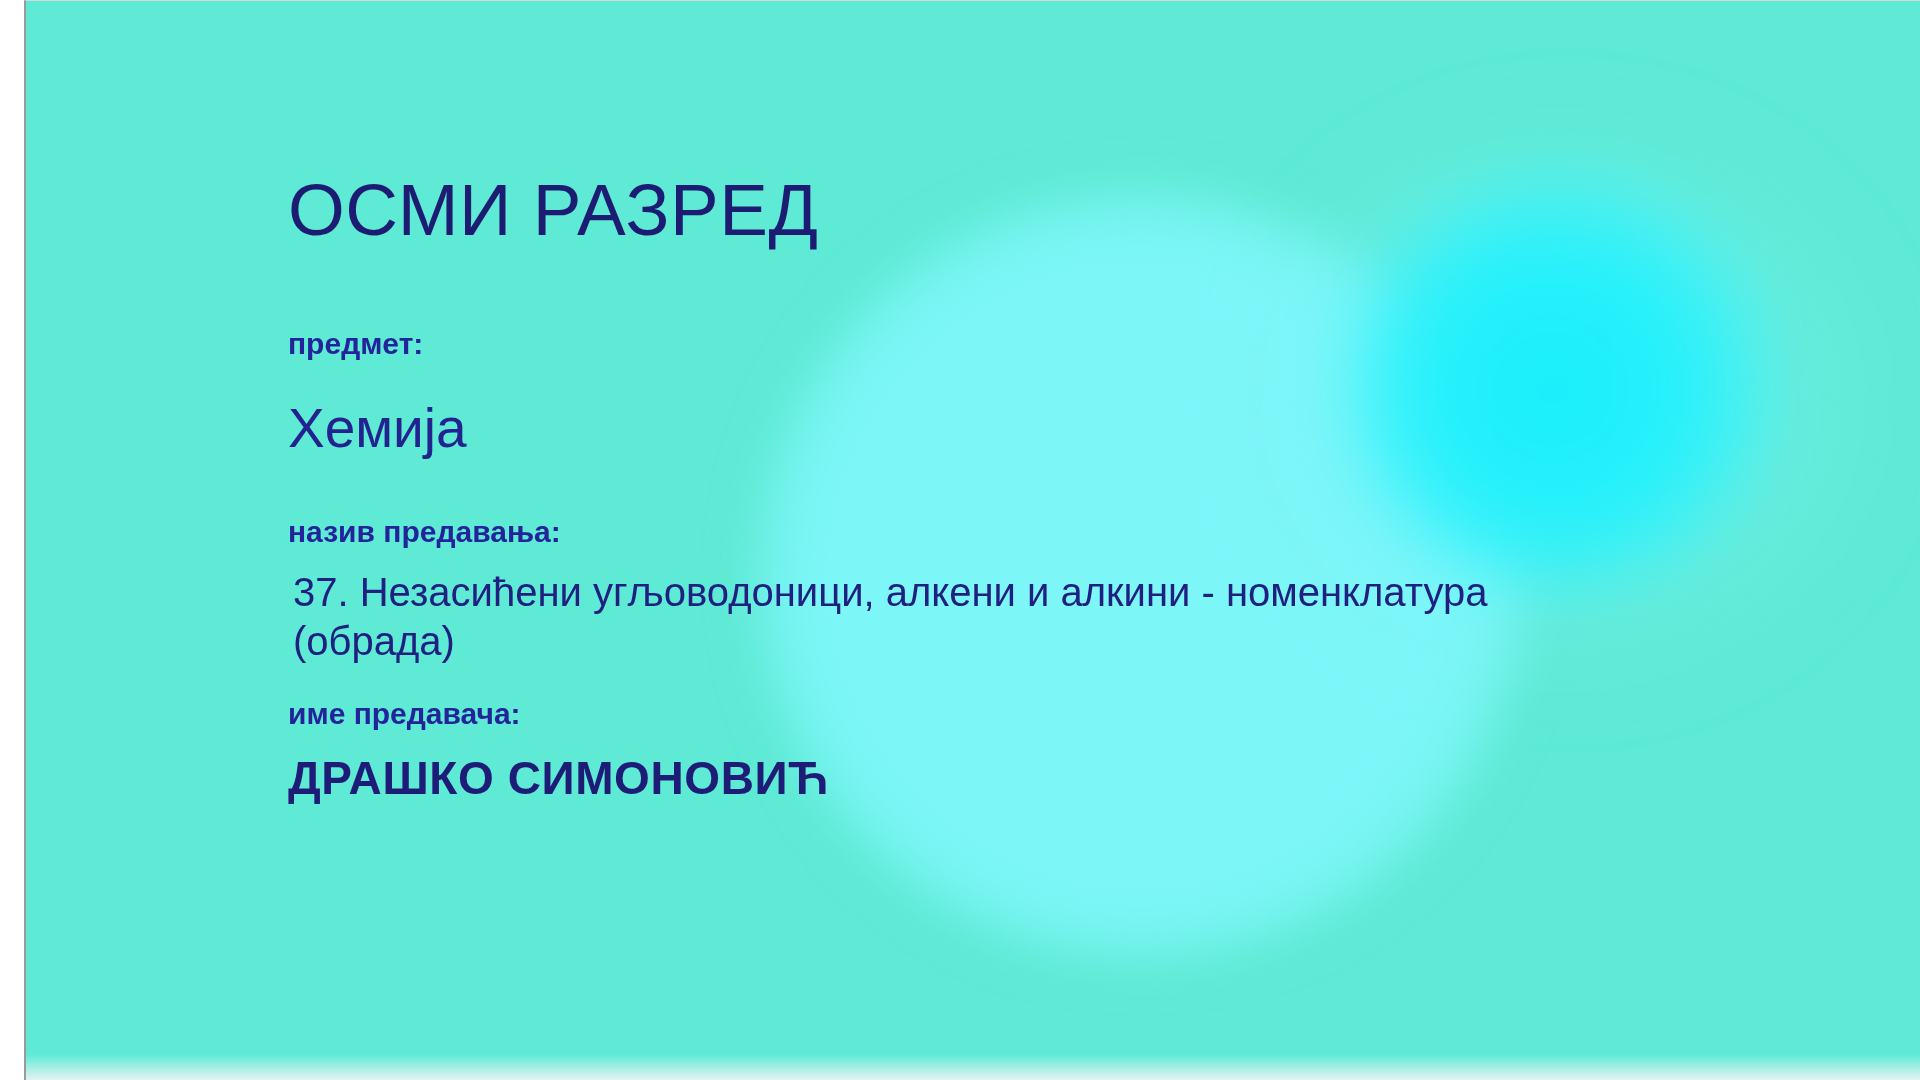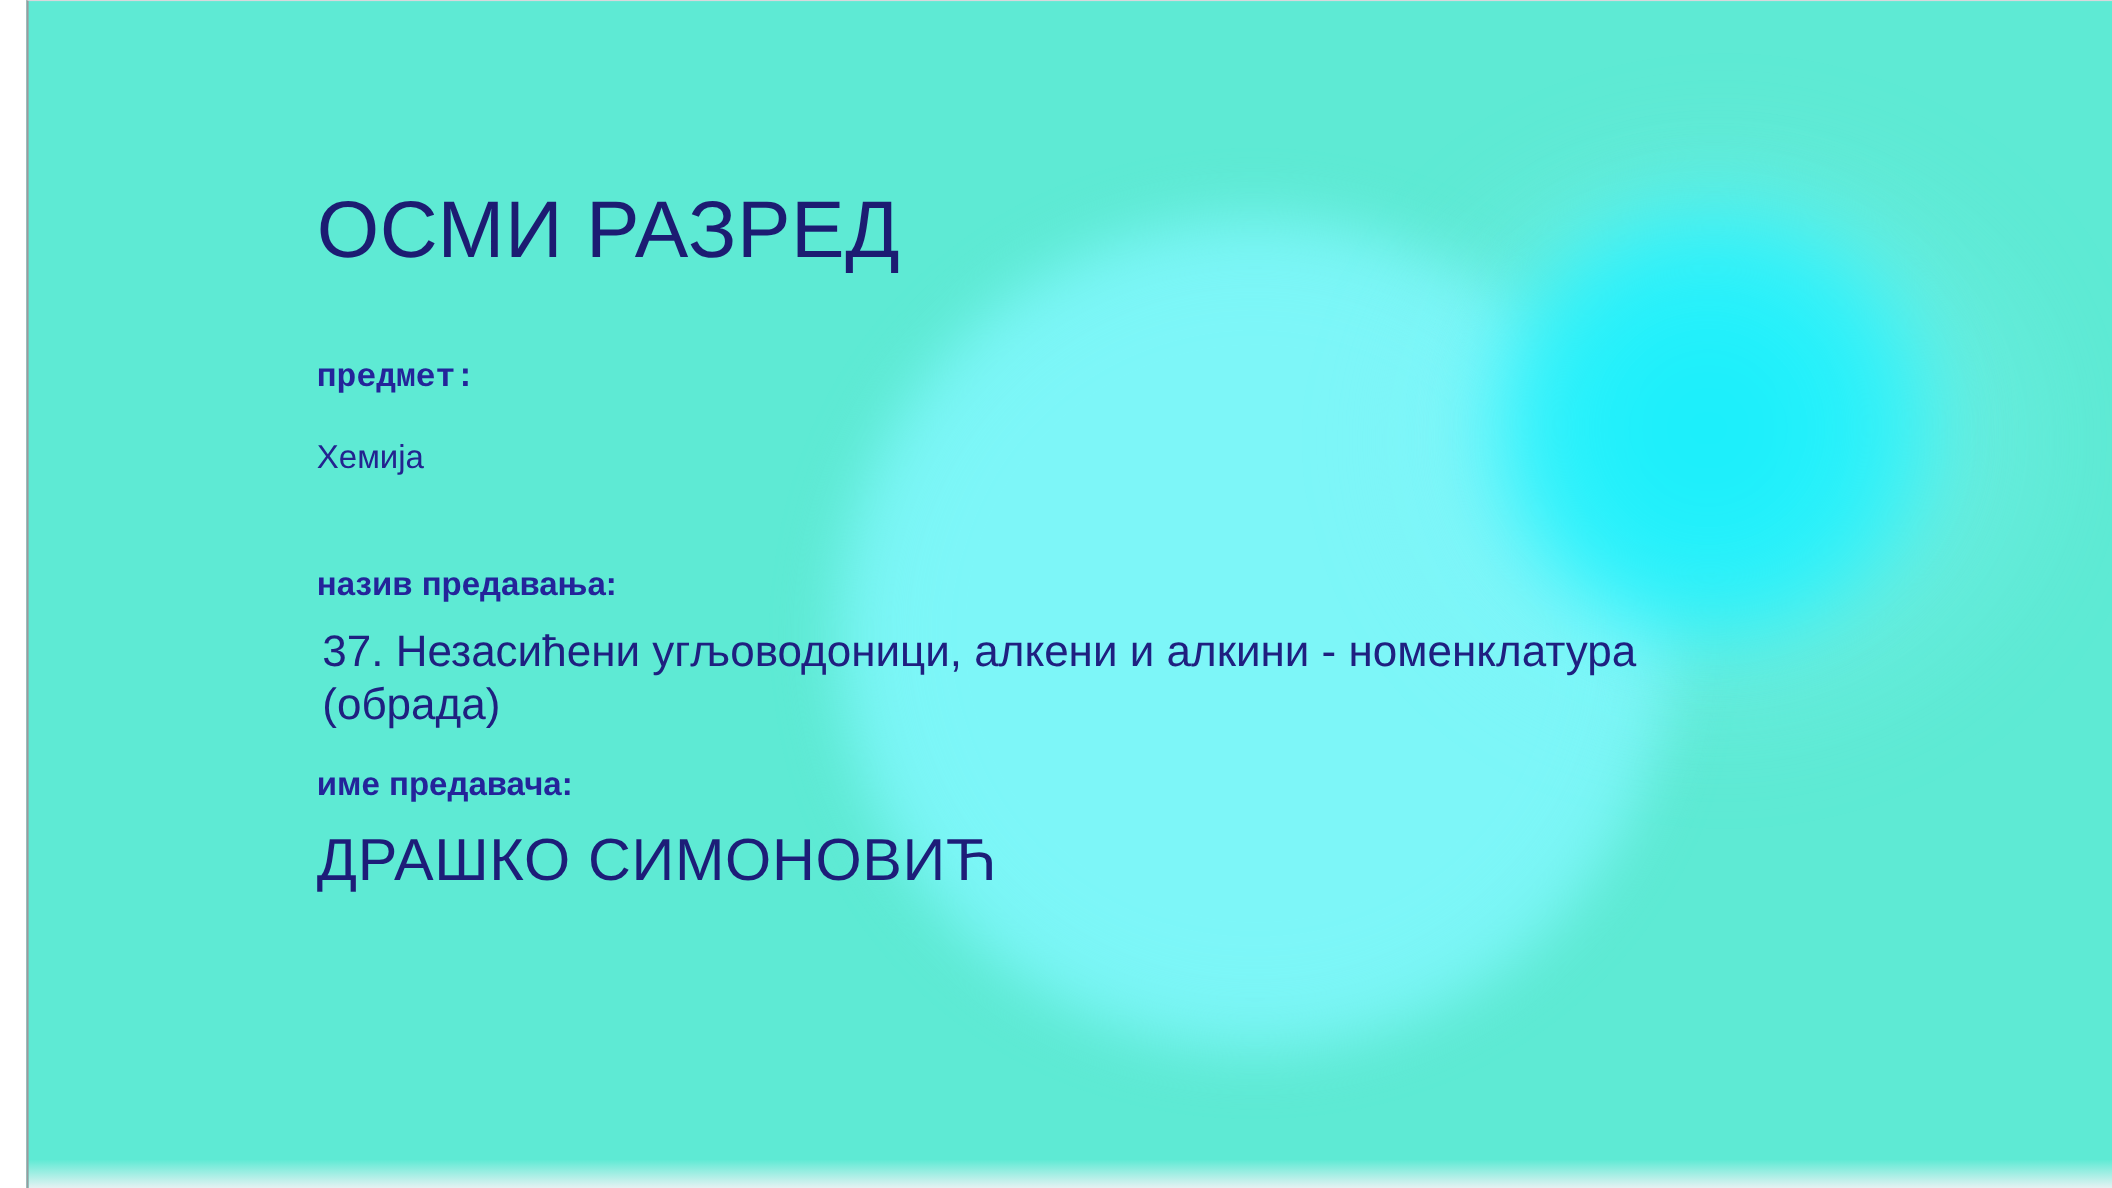--- a/index.html
+++ b/index.html
@@ -116,50 +116,50 @@
     font-size: 30px;
     font-weight: 700;
     color: #24249a;
     line-height: 1;
     white-space: nowrap;
   }
 
   .value-lg {
     position: absolute;
     left: 0;
-    font-size: 30px;
+    font-size: 55px;
     font-weight: 400;
     color: #23238f;
     line-height: 1;
     white-space: nowrap;
   }
 
   .value-lecture {
     position: absolute;
     left: 5px;
     font-size: 40px;
     font-weight: 400;
     color: #1f2080;
     line-height: 1.22;
     width: 1330px;
   }
 
   .value-name {
     position: absolute;
     left: 0;
-    font-size: 54px;
-    font-weight: 400;
+    font-size: 46px;
+    font-weight: 700;
     letter-spacing: 0.6px;
     color: #1d1d78;
     line-height: 1;
     white-space: nowrap;
   }
 
   
-  #lbl-subject   { top: 328px; font-family: Liberation Mono, monospace; }
+  #lbl-subject   { top: 328px; }
   #val-subject   { top: 400px; }
   #lbl-lecture   { top: 516px; text-align: center; }
   #val-lecture   { top: 567px; }
   #lbl-teacher   { top: 698px; text-align: center; }
   #val-teacher   { top: 754px; }
 </style>
 </head>
 <body>
 
 <div id="slide">

